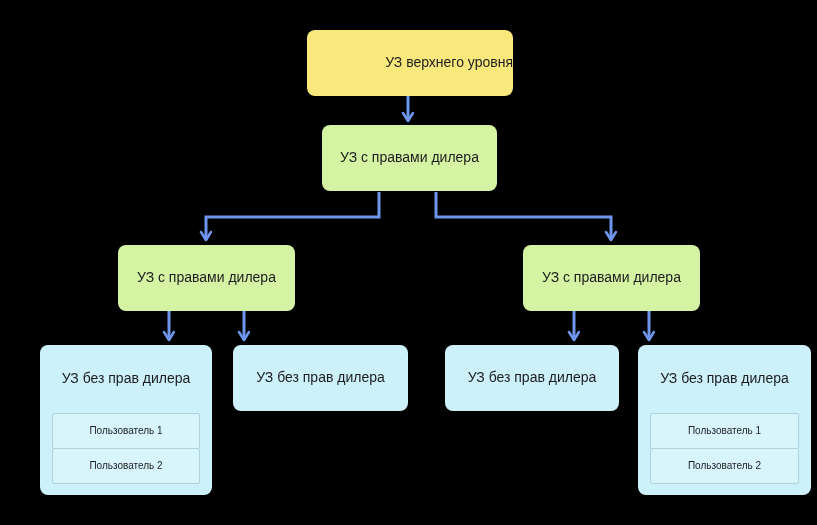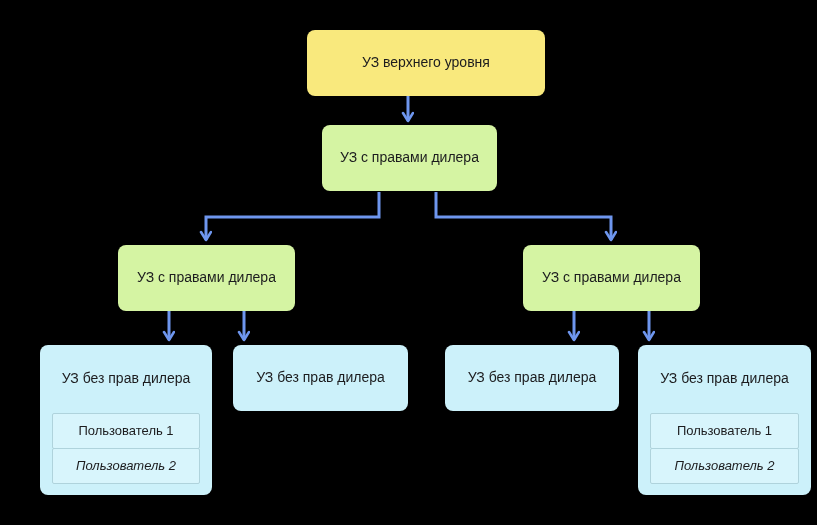--- a/index.html
+++ b/index.html
@@ -54,24 +54,24 @@
   }
   .user-row {
     height: 36px;
     box-sizing: border-box;
     border: 1px solid var(--user_border);
     border-radius: 2px;
     background: var(--user_bg);
     display: flex;
     align-items: center;
     justify-content: center;
-    font-size: 13px;
+    font-size: 10px;
     color: var(--text);
   }
-  .user-row + .user-row { margin-top: -1px; font-style: italic; }
+  .user-row + .user-row { margin-top: -1px; }
 </style>
 </head>
 <body>
 
 <div class="canvas">
 
   <svg class="connectors" width="817" height="525" viewBox="0 0 817 525">
     <defs>
       <marker id="arrowhead" markerUnits="userSpaceOnUse" markerWidth="14" markerHeight="14" refX="10" refY="6" orient="auto">
         <path class="arrowhead-path" d="M2,1 L10,6 L2,11"></path>
@@ -79,21 +79,21 @@
     </defs>
     <polyline points="408,96 408,121" marker-end="url(#arrowhead)"></polyline>
     <polyline points="379,192 379,217 206,217 206,240" marker-end="url(#arrowhead)"></polyline>
     <polyline points="436,192 436,217 611,217 611,240" marker-end="url(#arrowhead)"></polyline>
     <polyline points="169,311 169,340" marker-end="url(#arrowhead)"></polyline>
     <polyline points="244,311 244,340" marker-end="url(#arrowhead)"></polyline>
     <polyline points="574,311 574,340" marker-end="url(#arrowhead)"></polyline>
     <polyline points="649,311 649,340" marker-end="url(#arrowhead)"></polyline>
   </svg>
 
-  <div class="node node--yellow" style="left:307px; top:30px; width:238px; height:66px;">
+  <div class="node node--yellow" style="left:307px; top:30px; width:206px; height:66px;justify-content:flex-end;">
     <span>УЗ верхнего уровня</span>
   </div>
 
   <div class="node node--green" style="left:322px; top:125px; width:175px; height:66px;">
     <span>УЗ с правами дилера</span>
   </div>
 
   <div class="node node--green" style="left:118px; top:245px; width:177px; height:66px;">
     <span>УЗ с правами дилера</span>
   </div>

